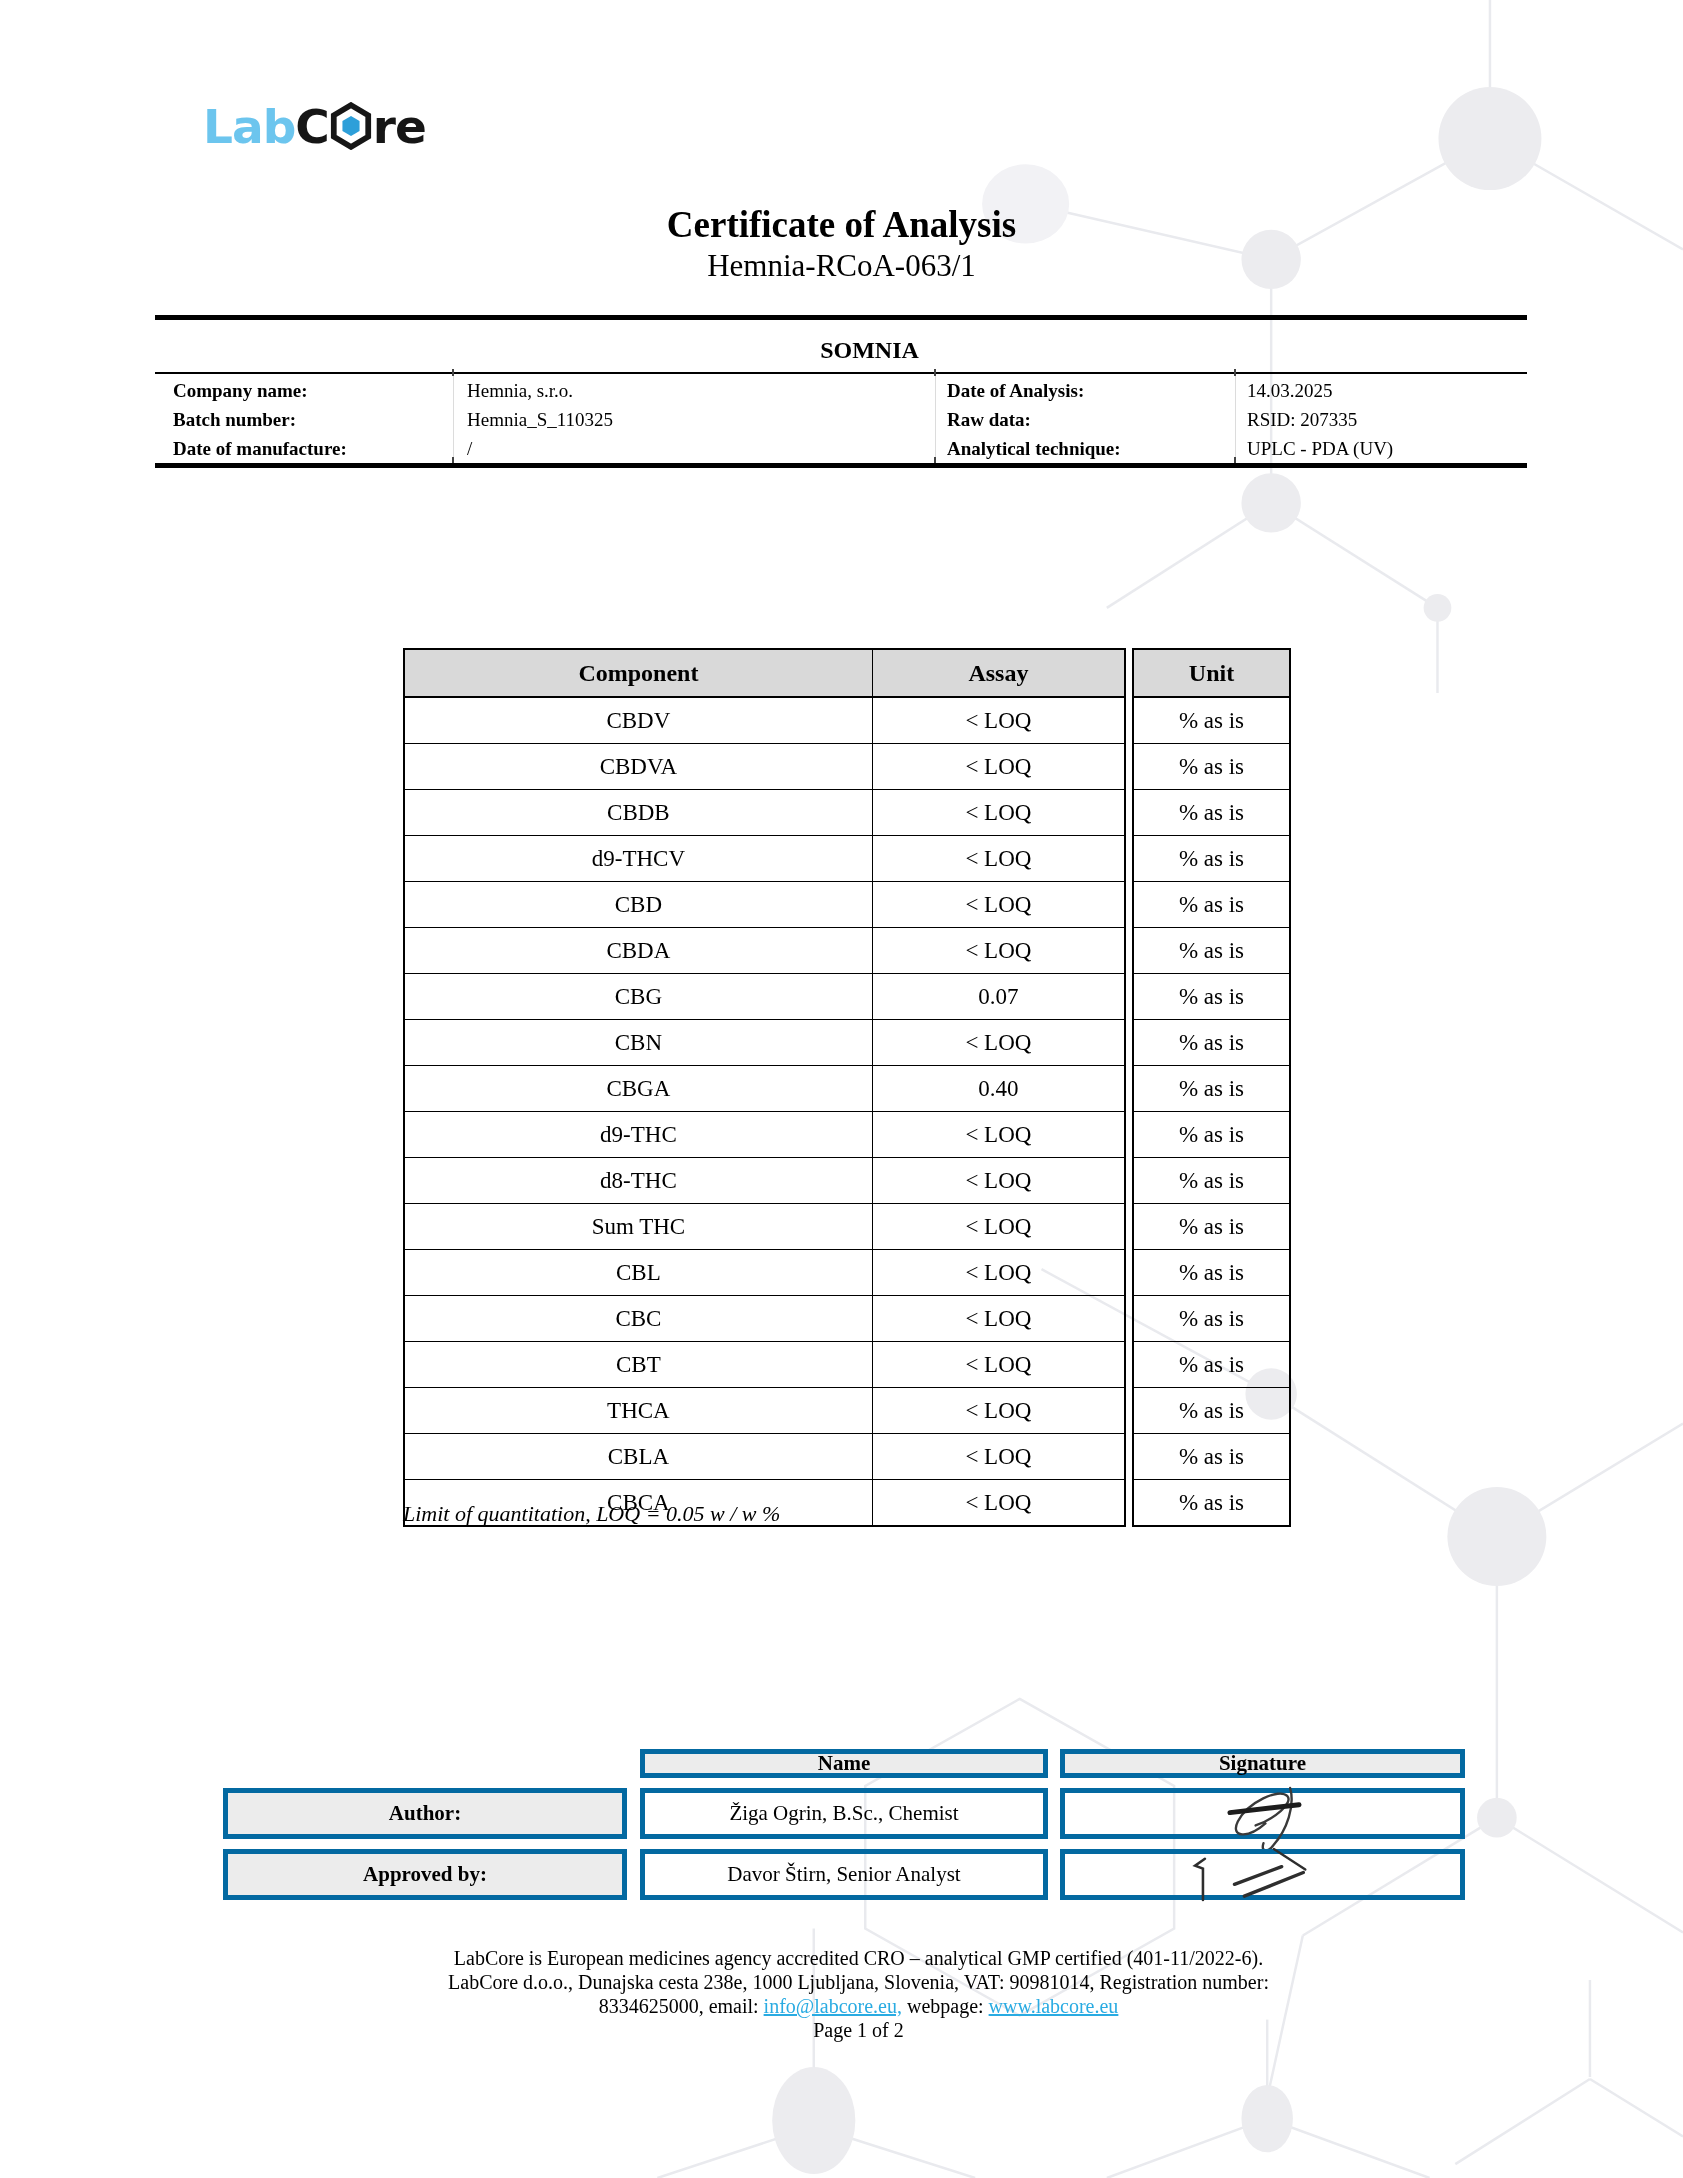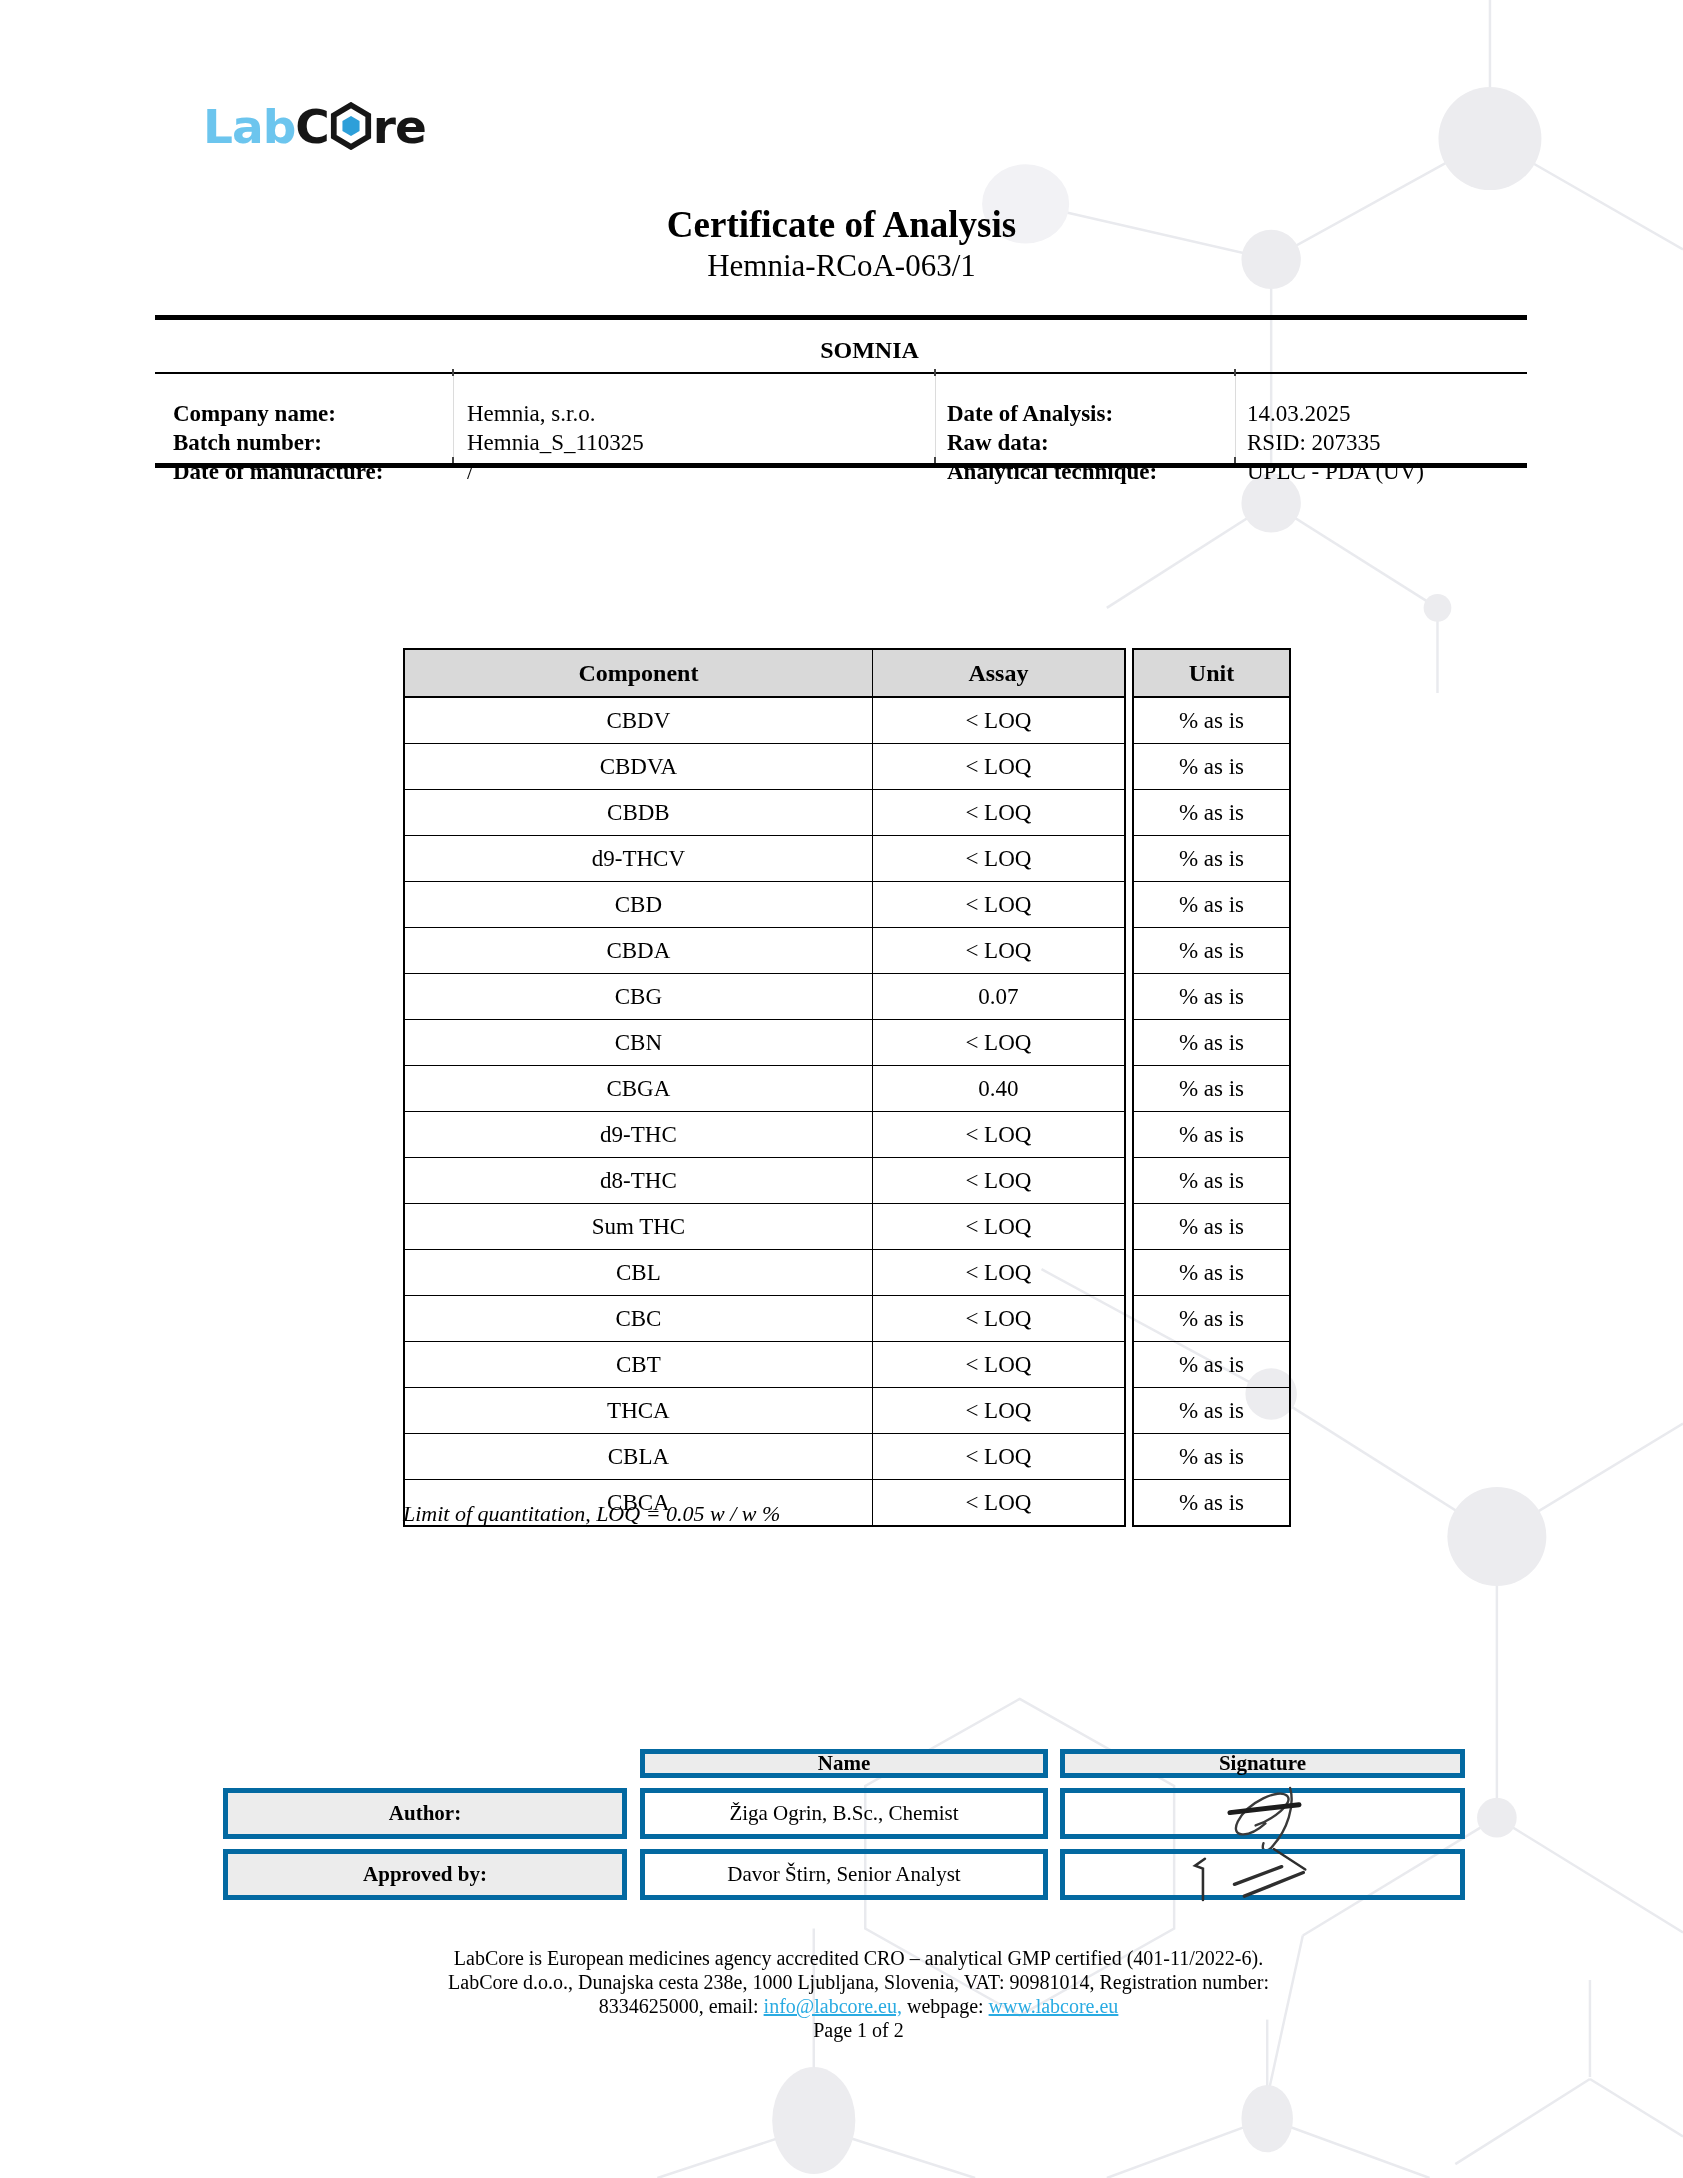--- a/index.html
+++ b/index.html
@@ -27,21 +27,21 @@
   .rule-1 { left:155px; top:315px; width:1372px; height:5px; }
   .rule-2 { left:155px; top:372px; width:1372px; height:2px; }
   .rule-3 { left:155px; top:463px; width:1372px; height:5px; }
 
   .product-name { position:absolute; left:0; top:337px; width:1683px; text-align:center;
                   font-size:24px; font-weight:bold;padding-left:28px; }
 
   
   .info-grid { position:absolute; left:155px; top:376px; width:1372px; height:87px;
                display:grid; grid-template-columns:294px 480px 300px auto;
-               grid-auto-rows:29px; padding-left:18px; font-size:23px; align-items:center;margin-top:23px; }
+               grid-auto-rows:29px; padding-left:18px; font-size:19px; align-items:center; }
   .info-grid .lbl { font-weight:bold; }
   .info-vline { position:absolute; width:1px; top:374px; height:89px; background:#dcdcdc; }
   .info-tick { position:absolute; width:2px; height:7px; background:#444; }
 
   
   .main-table-wrap { position:absolute; left:403px; top:648px; display:flex; align-items:flex-start; }
   table.coa { border-collapse:collapse; table-layout:fixed; background:transparent; }
   table.coa.t1 { width:723px; border:2.5px solid #000; }
   table.coa.t2 { width:159px; border:2.5px solid #000; margin-left:6px; }
   table.coa th { background:#d9d9d9; font-weight:bold; font-size:24px; height:44px;

